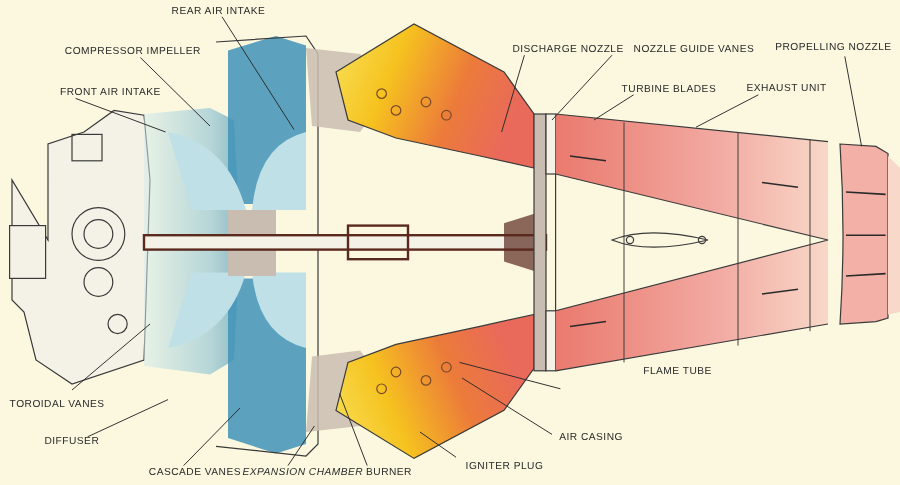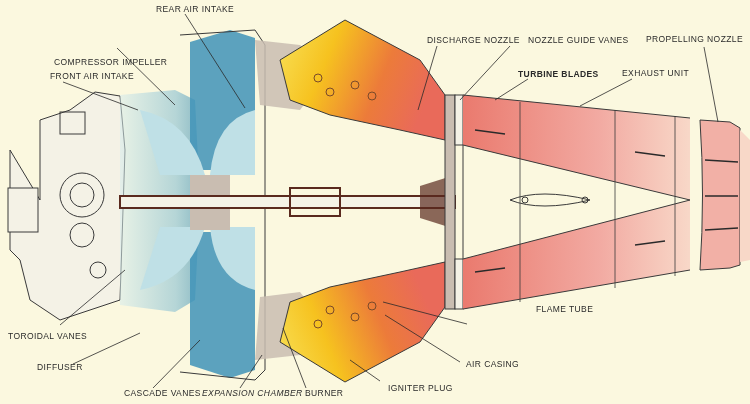--- a/index.html
+++ b/index.html
@@ -147,27 +147,27 @@
     <line x1="73" y1="364" x2="140" y2="333"></line>
     <line x1="153" y1="388" x2="200" y2="340"></line>
     <line x1="240" y1="388" x2="262" y2="355"></line>
     <line x1="306" y1="388" x2="283" y2="328"></line>
     <line x1="380" y1="381" x2="350" y2="360"></line>
     <line x1="467" y1="324" x2="383" y2="302"></line>
     <line x1="460" y1="362" x2="385" y2="315"></line>
   </g>
 </svg>
 
-<span class="label" style="left:143px;top:4px;margin-left:13px;">REAR AIR INTAKE</span>
-<span class="label" style="left:54px;top:37px;margin-top:20px;">COMPRESSOR IMPELLER</span>
+<span class="label" style="left:143px;top:4px;">REAR AIR INTAKE</span>
+<span class="label" style="left:54px;top:37px;">COMPRESSOR IMPELLER</span>
 <span class="label" style="left:6px;top:71px;padding-left:44px;">FRONT AIR INTAKE</span>
 <span class="label" style="left:391px;top:35px;padding-left:36px;">DISCHARGE NOZZLE</span>
 <span class="label" style="left:512px;top:35px;padding-left:16px;">NOZZLE GUIDE VANES</span>
 <span class="label" style="left:646px;top:34px;">PROPELLING NOZZLE</span>
-<span class="label" style="left:518px;top:69px;font-weight:bold;">TURBINE BLADES</span>
+<span class="label" style="left:518px;top:69px;">TURBINE BLADES</span>
 <span class="label" style="left:622px;top:68px;">EXHAUST UNIT</span>
 <span class="label" style="left:8px;top:331px;">TOROIDAL VANES</span>
 <span class="label" style="left:37px;top:362px;">DIFFUSER</span>
 <span class="label" style="left:124px;top:388px;text-align:center;">CASCADE VANES</span>
 <span class="label" style="left:202px;top:388px;font-style:italic;">EXPANSION CHAMBER</span>
 <span class="label" style="left:305px;top:388px;">BURNER</span>
 <span class="label" style="left:388px;top:383px;">IGNITER PLUG</span>
 <span class="label" style="left:536px;top:304px;">FLAME TUBE</span>
 <span class="label" style="left:466px;top:359px;">AIR CASING</span>
 </div>

